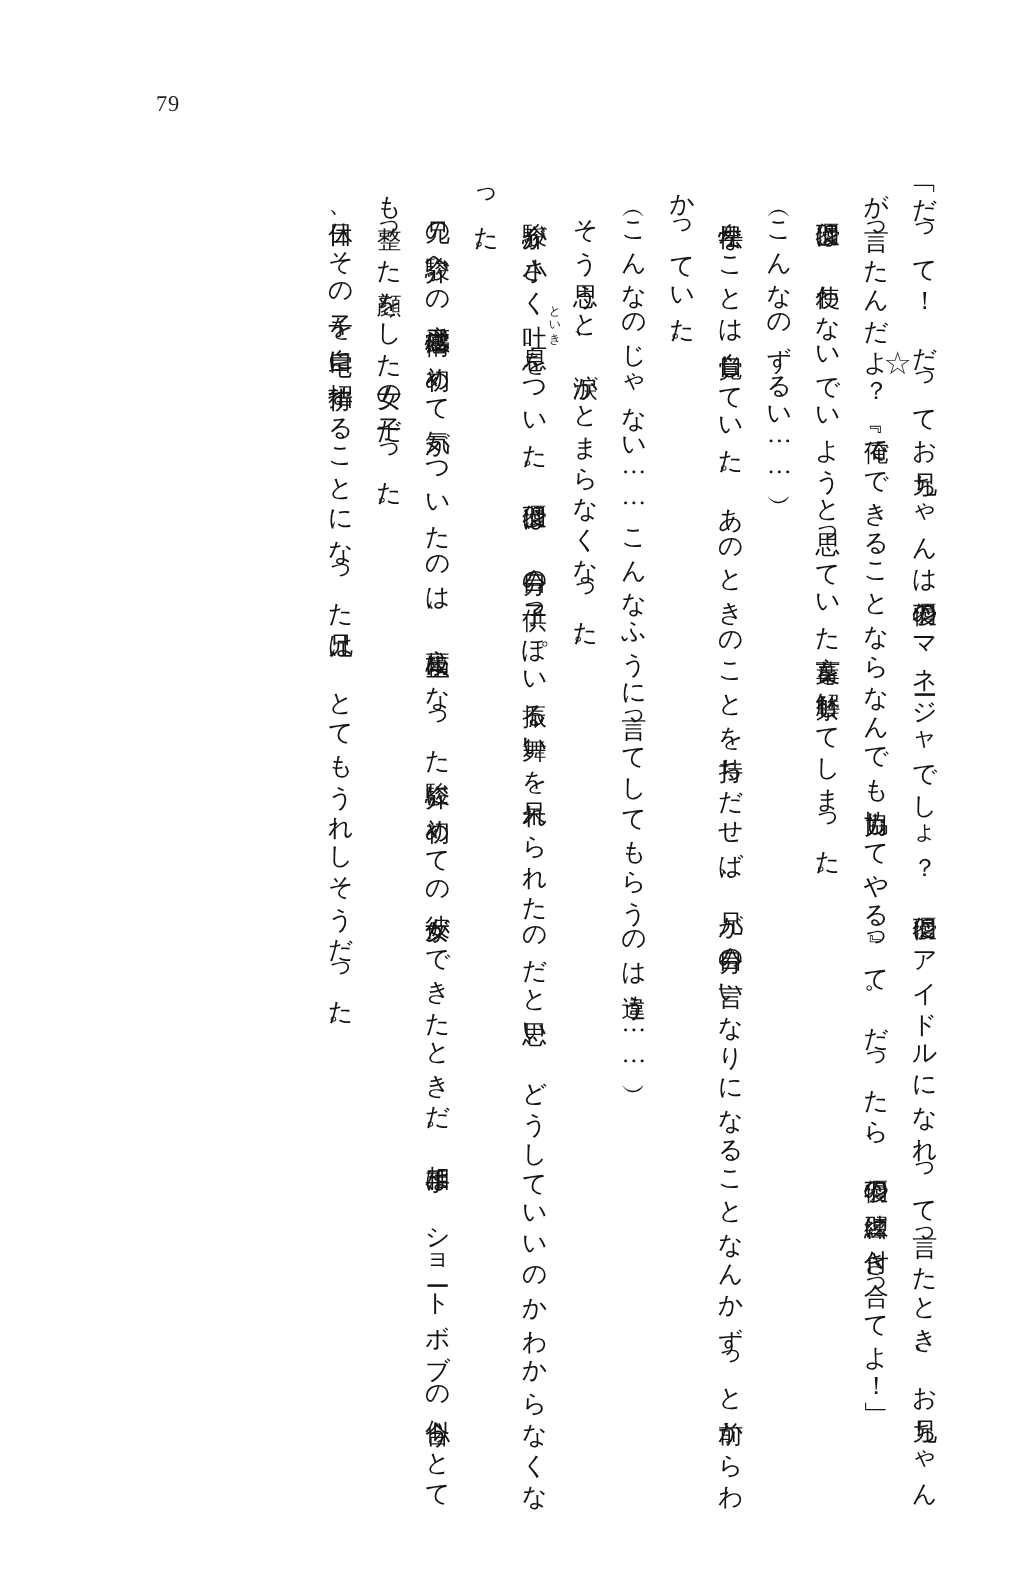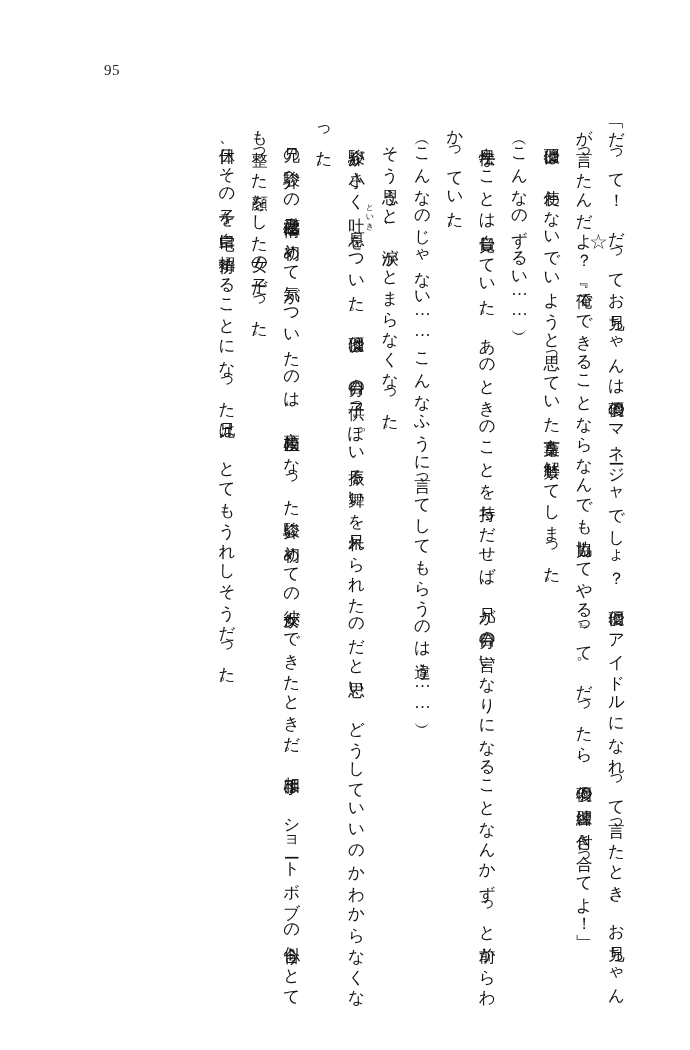--- a/index.html
+++ b/index.html
@@ -68,21 +68,21 @@
     font-size: 8px;
     letter-spacing: 0px;
     color: #222;
   }
 </style>
 </head>
 <body>
 
 <div class="page">
 
-  <div class="page-number">95</div>
+  <div class="page-number">79</div>
 
   <div class="ornament">☆</div>
 
   <div class="text-block">
     <p>「だって！　だってお兄ちゃんは優羽のマネージャでしょ？　優羽にアイドルになれって言ったとき、お兄ちゃんが言ったんだよ？　『俺でできることならなんでも協力してやる』って。だったら、優羽の練習に付き合ってよ！」</p>
     <p class="indent">優羽は、使わないでいようと思っていた言葉を解禁してしまった。</p>
     <p class="indent">（こんなのずるい……）</p>
     <p class="indent">卑怯なことは自覚していた。あのときのことを持ちだせば、兄が自分の言いなりになることなんかずっと前からわかっていた。</p>
     <p class="indent">（こんなのじゃない……こんなふうに言ってしてもらうのは違う……）</p>
     <p class="indent">そう思うと、涙がとまらなくなった。</p>

